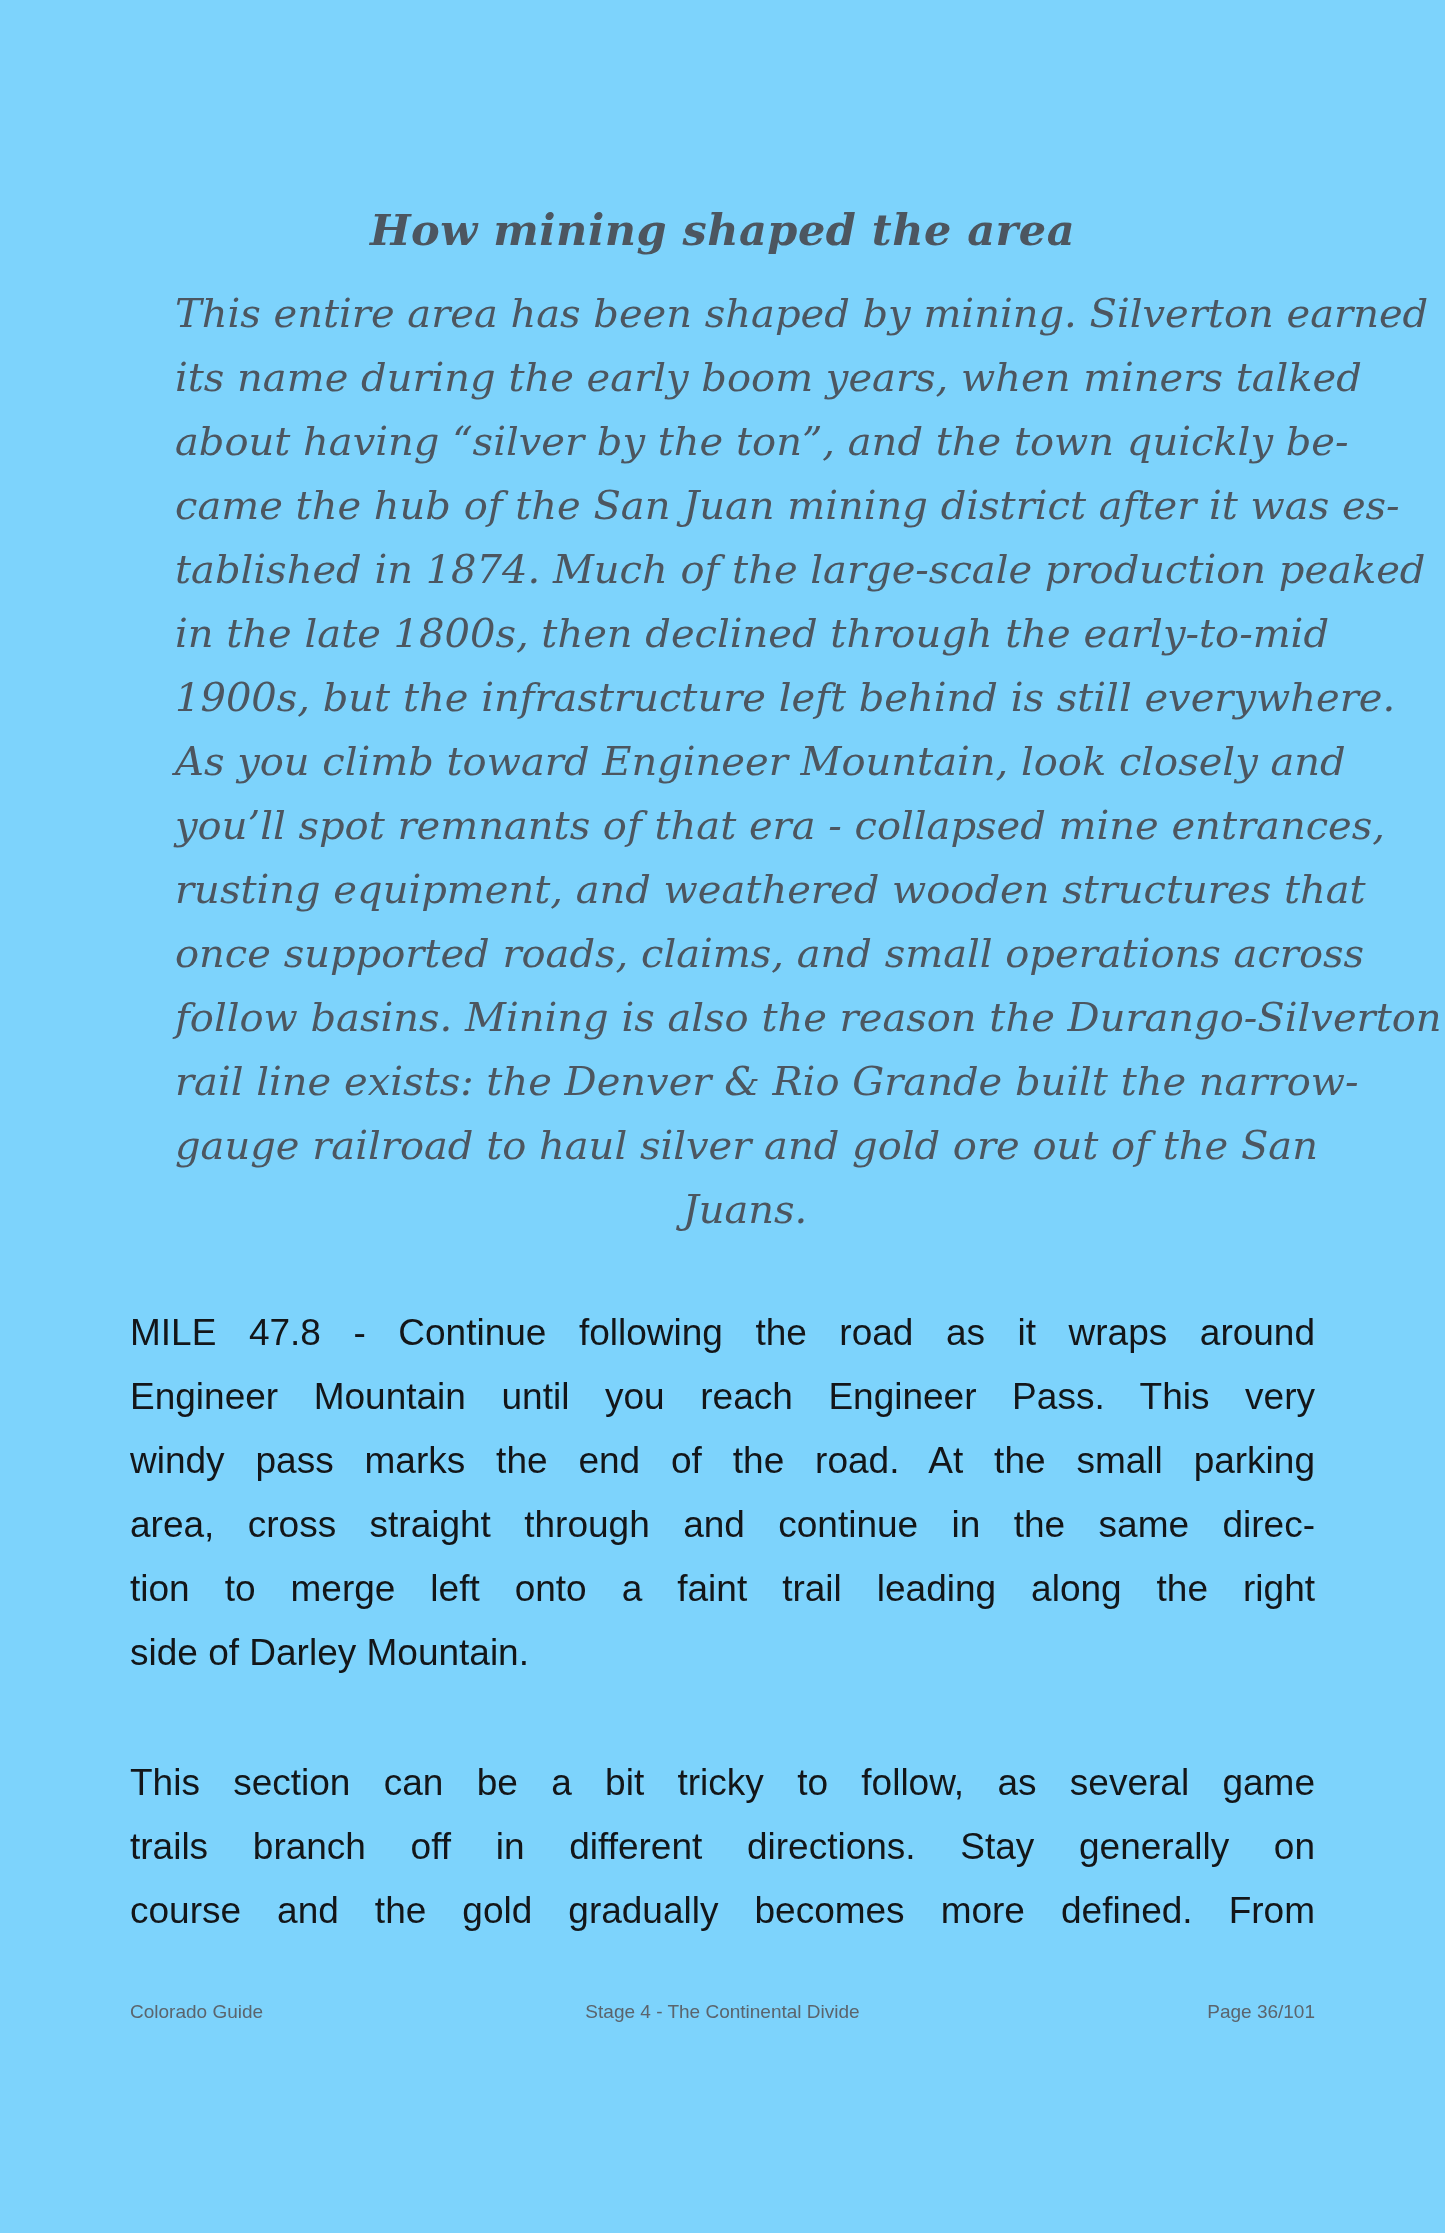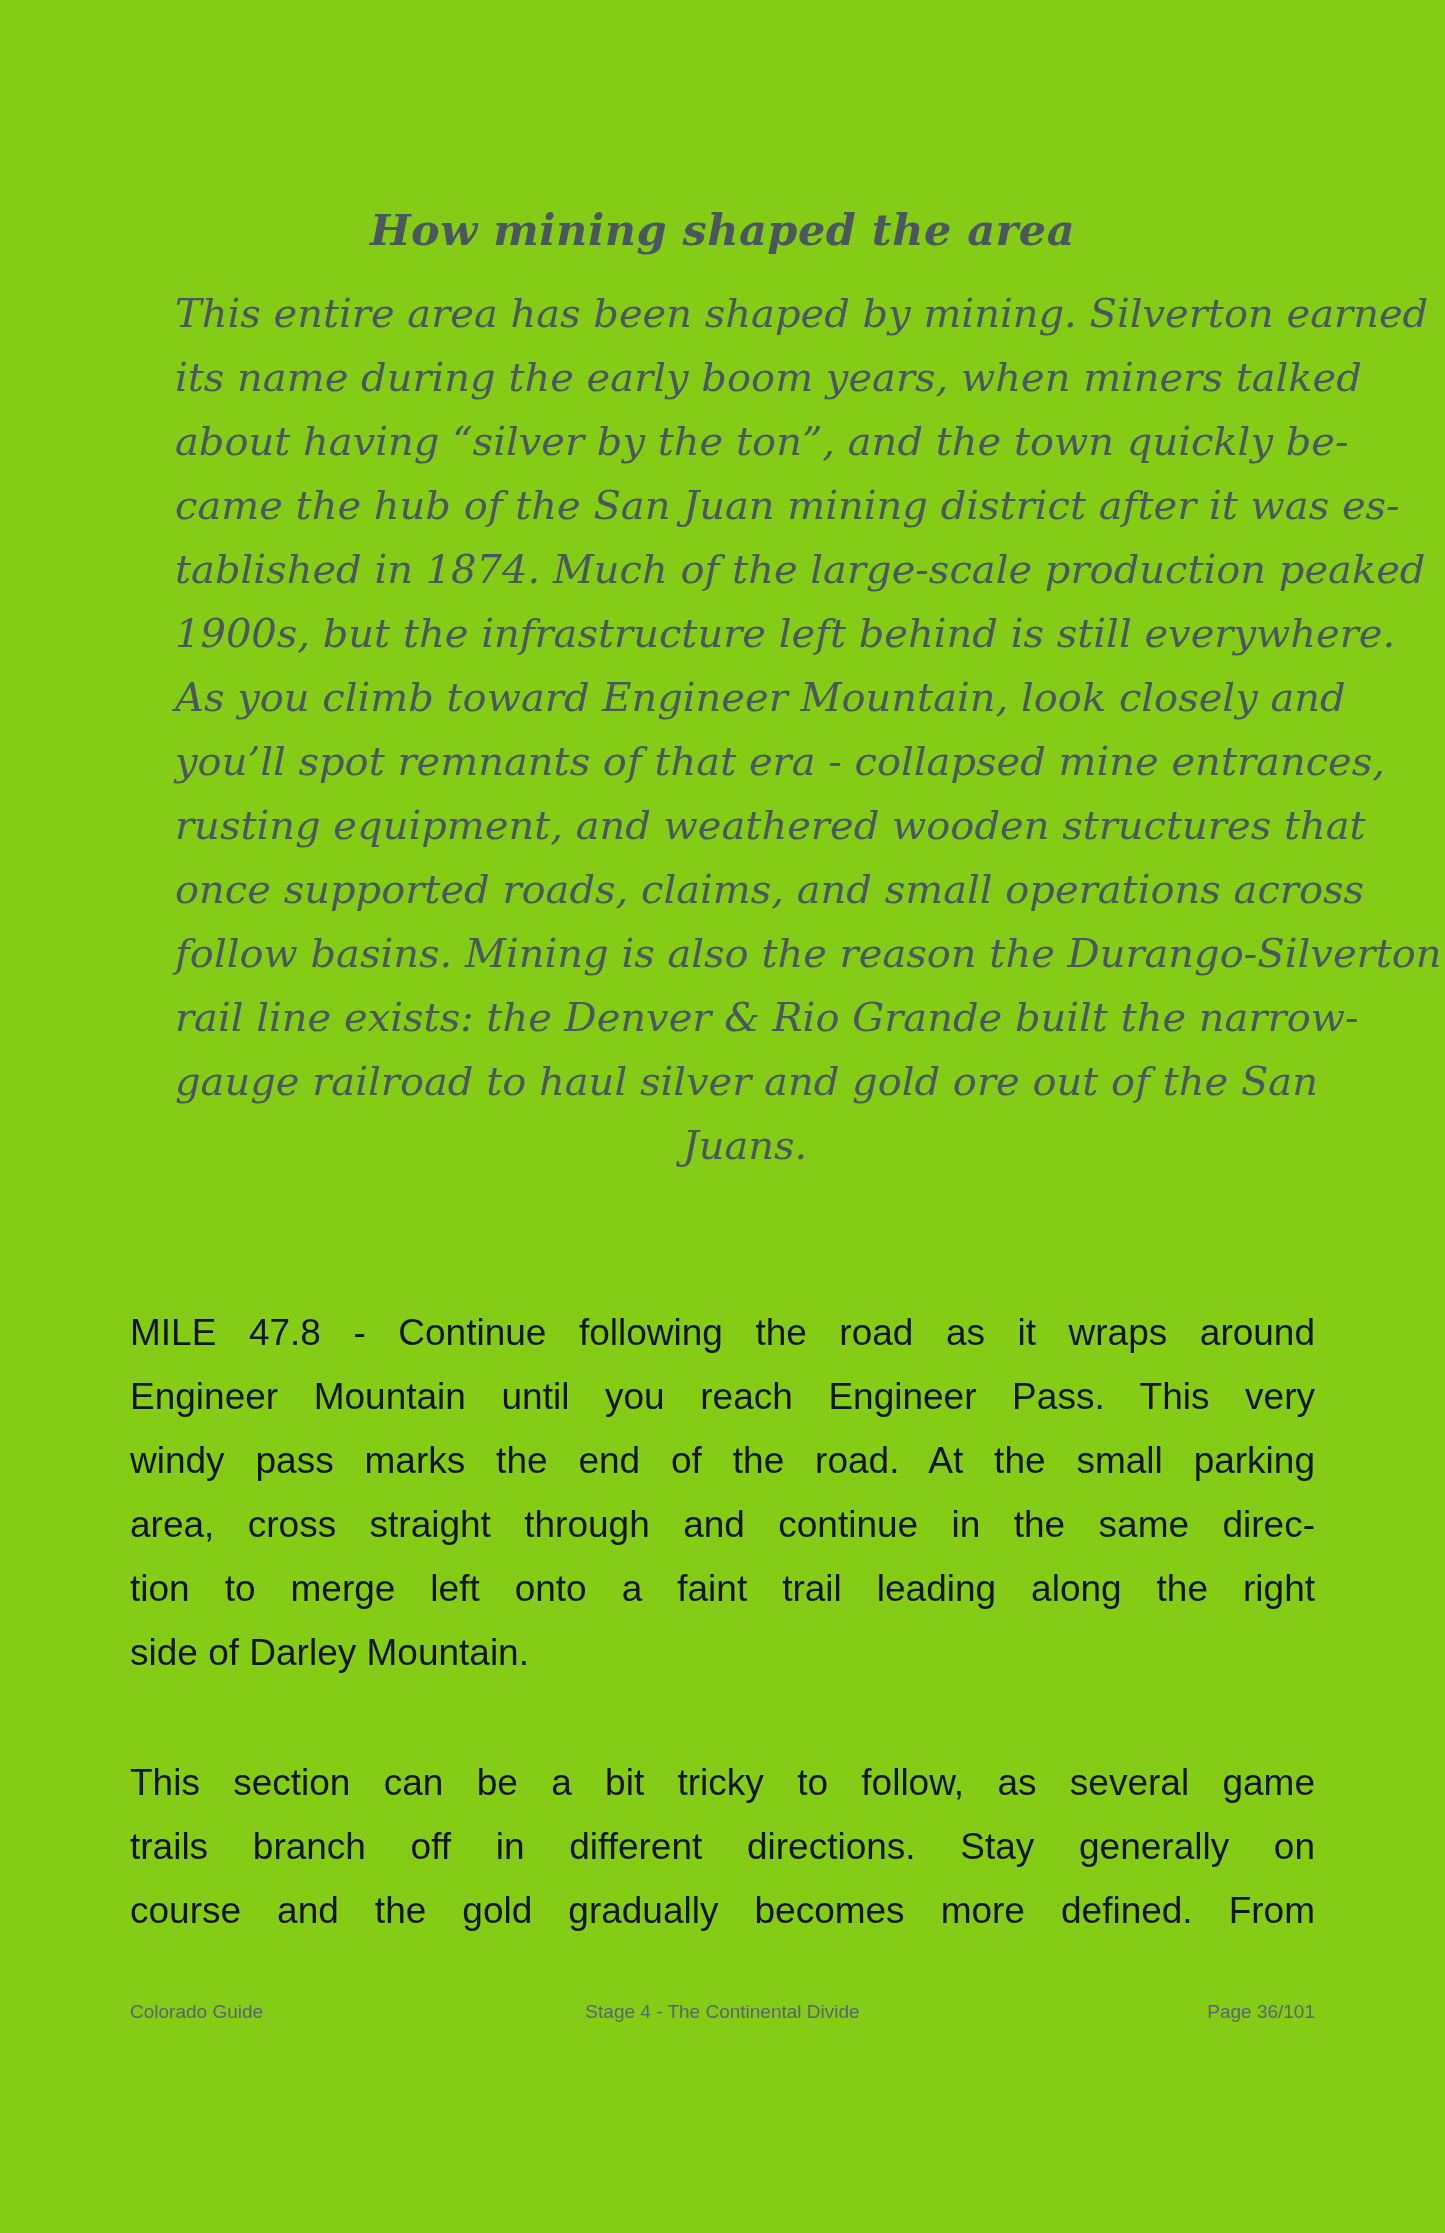--- a/index.html
+++ b/index.html
@@ -4,21 +4,21 @@
 <style>
   html, body {
     margin: 0;
     padding: 0;
     background: #ffffff;
   }
   .page {
     position: relative;
     width: 1445px;
     height: 2233px;
-    background: #84cc16;
+    background: #7dd3fc;
     overflow: hidden;
     font-family: "Liberation Sans", sans-serif;
   }
   .column {
     position: absolute;
     left: 130px;
     width: 1185px;
   }
 
   
@@ -82,20 +82,21 @@
 <div class="page">
 
   <section class="column callout">
     <h2 class="callout-title">How mining shaped the area</h2>
     <div class="callout-body">
         <div class="line">This entire area has been shaped by mining. Silverton earned</div>
         <div class="line">its name during the early boom years, when miners talked</div>
         <div class="line">about having “silver by the ton”, and the town quickly be-</div>
         <div class="line">came the hub of the San Juan mining district after it was es-</div>
         <div class="line">tablished in 1874. Much of the large-scale production peaked</div>
+        <div class="line">in the late 1800s, then declined through the early-to-mid</div>
         <div class="line">1900s, but the infrastructure left behind is still everywhere.</div>
         <div class="line">As you climb toward Engineer Mountain, look closely and</div>
         <div class="line">you’ll spot remnants of that era - collapsed mine entrances,</div>
         <div class="line">rusting equipment, and weathered wooden structures that</div>
         <div class="line">once supported roads, claims, and small operations across</div>
         <div class="line">follow basins. Mining is also the reason the Durango-Silverton</div>
         <div class="line">rail line exists: the Denver &amp; Rio Grande built the narrow-</div>
         <div class="line">gauge railroad to haul silver and gold ore out of the San</div>
         <div class="line">Juans.</div>
       </div>

